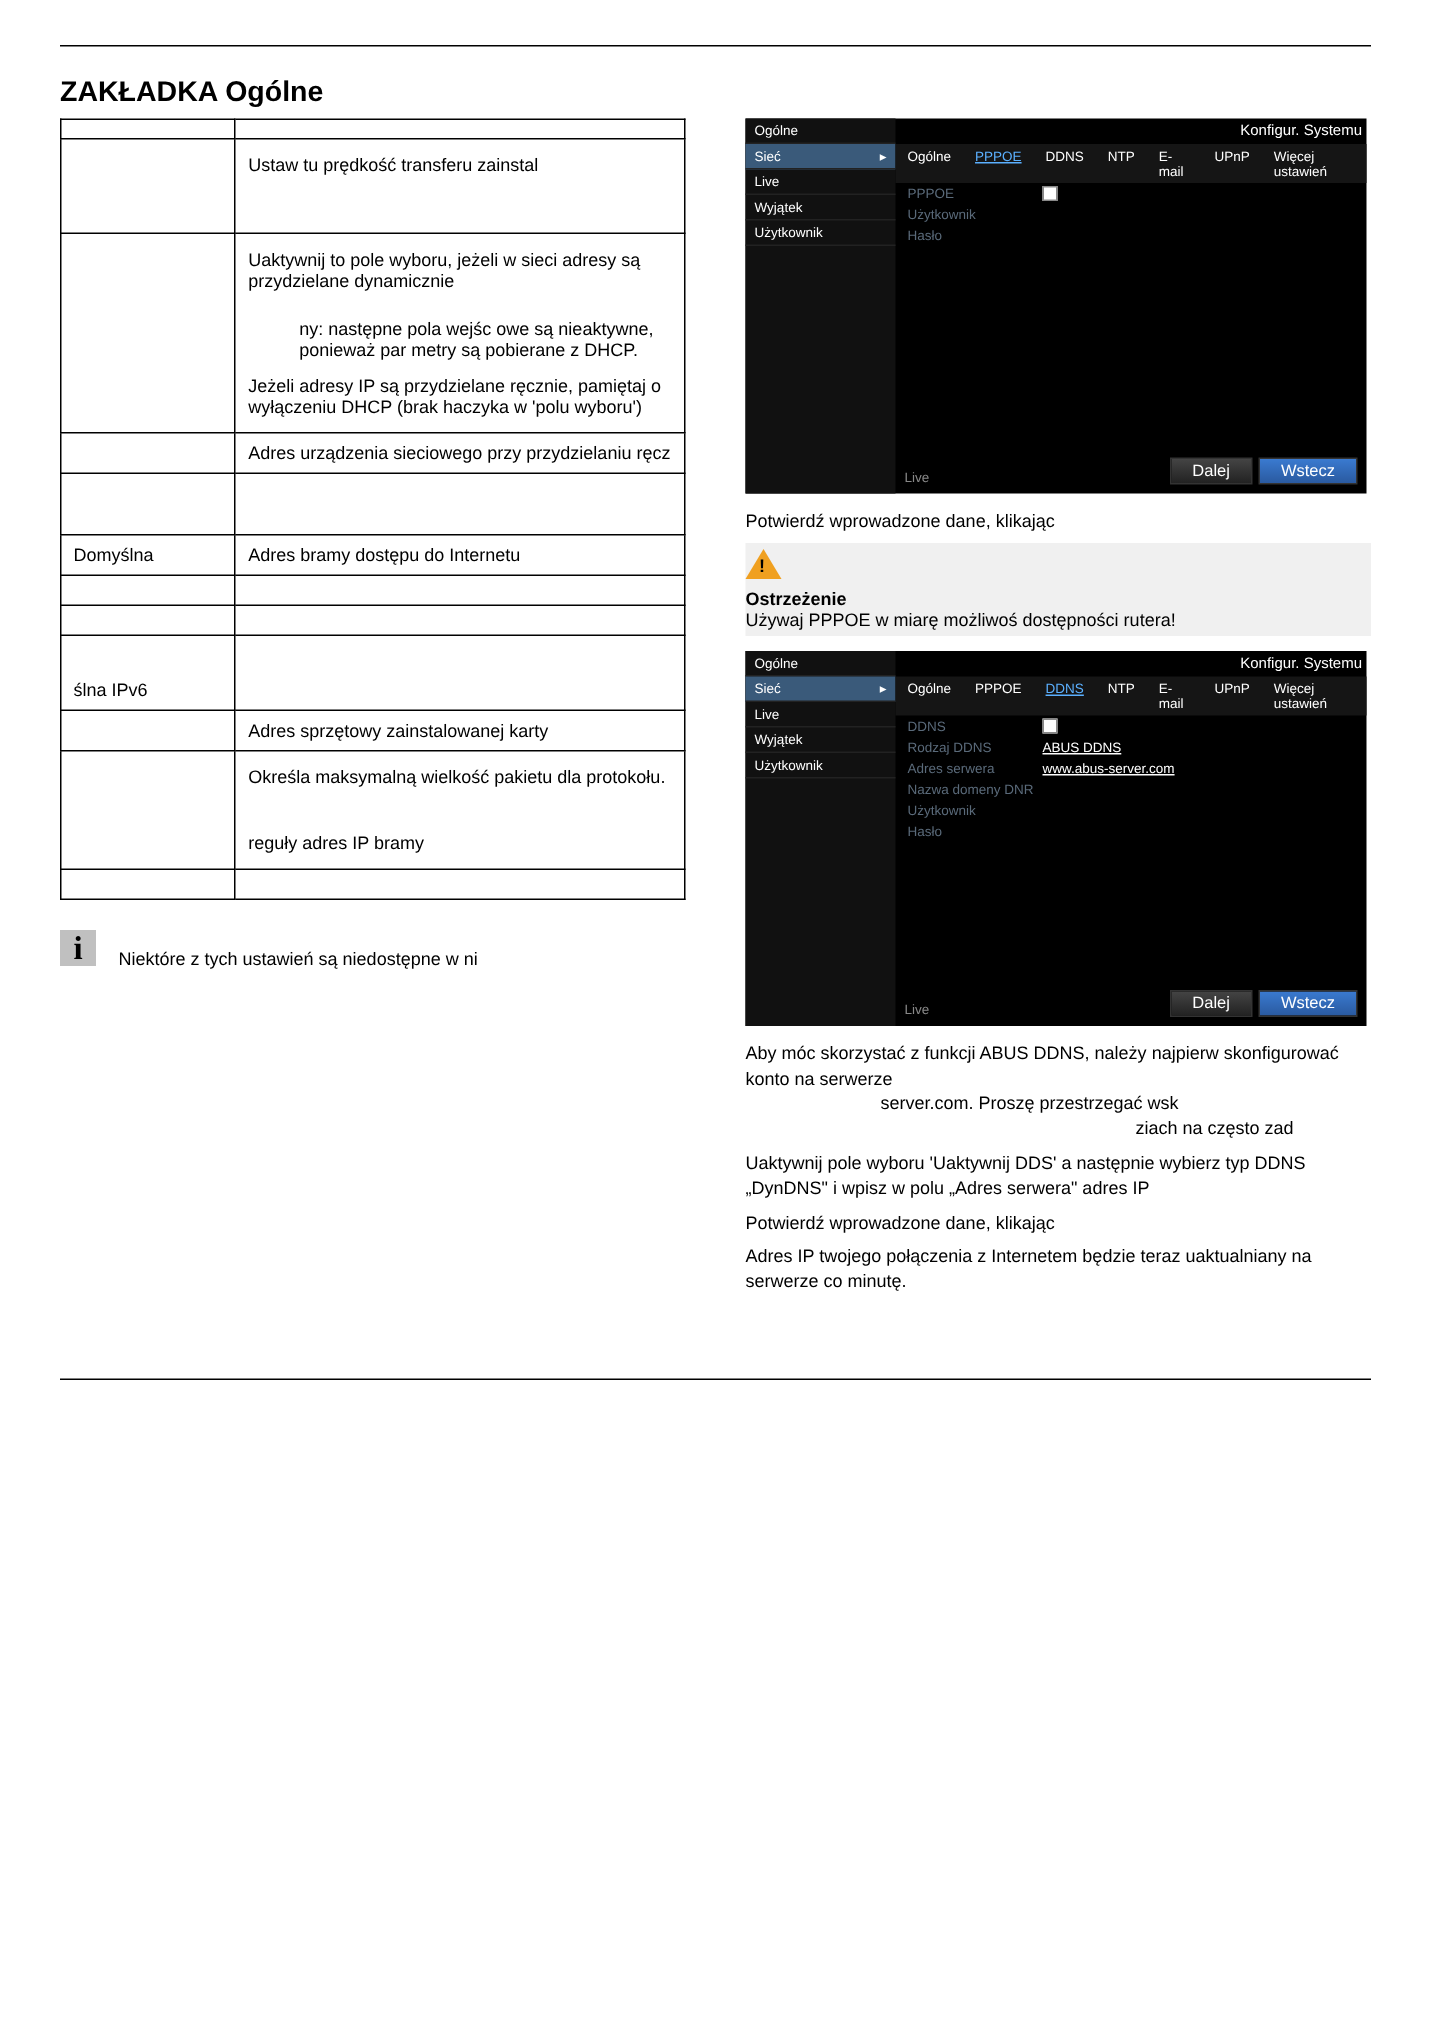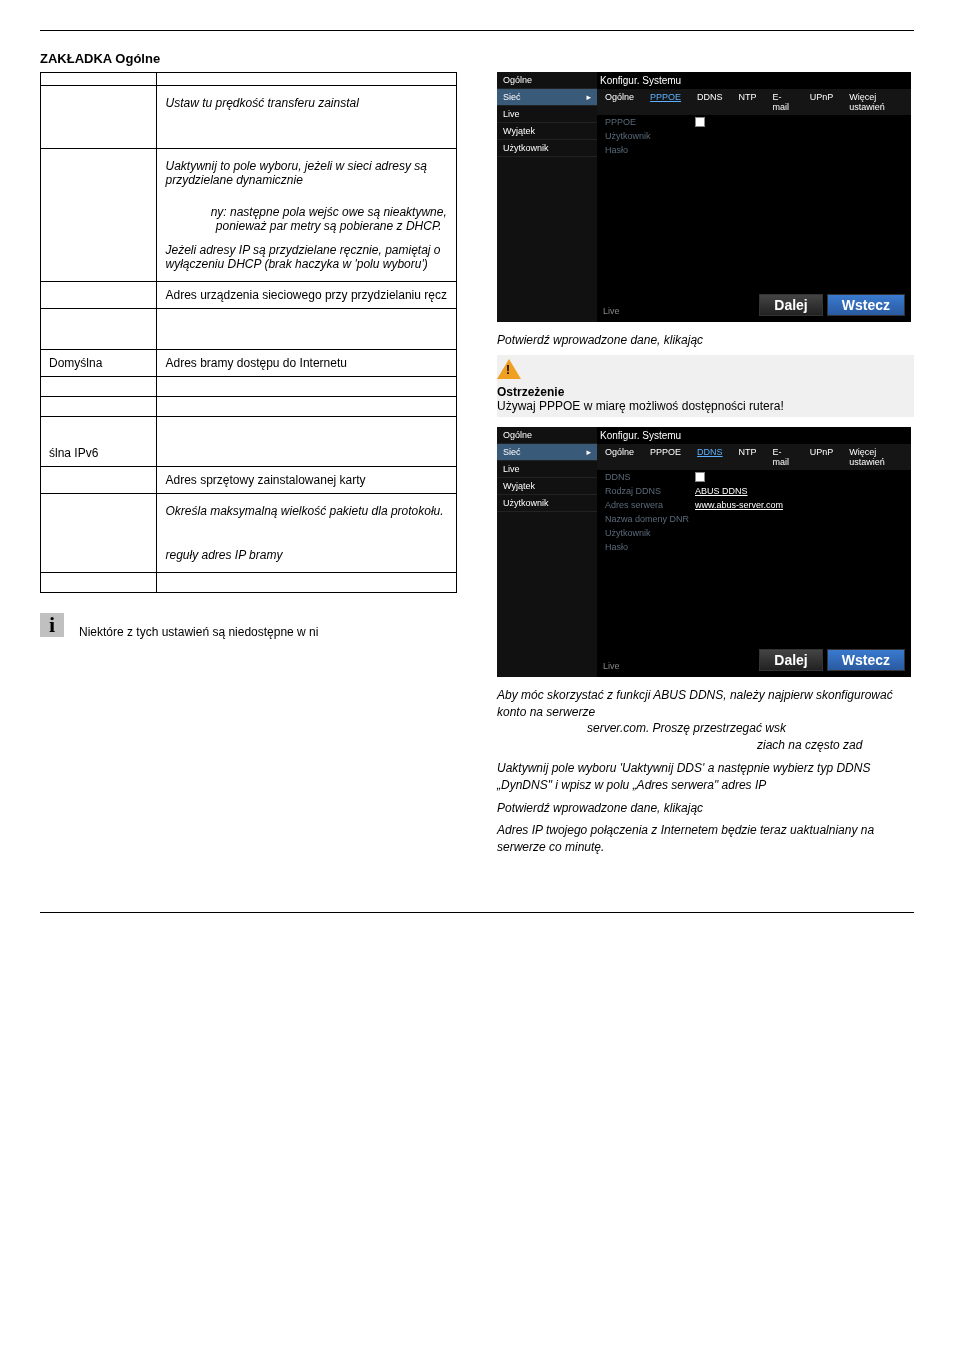--- a/index.html
+++ b/index.html
@@ -11,21 +11,21 @@
       width: 954px;
       color: #000;
       background: #fff;
     }
     .top-line, .bottom-line {
       border-top: 1px solid #000;
       margin: 0 0 20px 0;
     }
     .bottom-line { margin-top: 50px; }
     h2 {
-      font-size: 13px;
+      font-size: 19px;
       font-weight: bold;
       margin: 0 0 6px 0;
     }
     .columns {
       display: flex;
       gap: 40px;
     }
     .col {
       flex: 1;
     }
@@ -36,21 +36,21 @@
     }
     table.config th, table.config td {
       border: 1px solid #000;
       padding: 6px 8px;
       vertical-align: top;
       text-align: left;
     }
     table.config th.empty, table.config td.empty {
       height: 20px;
     }
-    .indent { margin-left: 44px; text-align: center; }
+    .indent { margin-left: 34px; }
     .info-box {
       display: flex;
       align-items: flex-start;
       gap: 15px;
       margin-top: 20px;
     }
     .info-icon {
       width: 24px;
       height: 24px;
       background: #c0c0c0;
@@ -70,38 +70,37 @@
       width: 100px;
       height: 100%;
       float: left;
       font-size: 9px;
       color: #fff;
     }
     .sidebar div { padding: 3px 6px; border-bottom: 1px solid #222; }
     .sidebar .sub { background: #3a5a7a; }
     .sidebar .sub-arrow::after { content: "▸"; float: right; }
     .scr-body { margin-left: 100px; height: 100%; position: relative; }
-    .scr-header { text-align: left; color: #fff; font-size: 10px; padding: 3px; }
+    .scr-header { text-align: right; color: #fff; font-size: 10px; padding: 3px; }
     .tabs { display: flex; font-size: 9px; color: #fff; background: #151515; padding: 0; }
     .tabs span { padding: 3px 8px; }
     .tabs .active-tab { color: #5bb0ff; text-decoration: underline; }
     .fields { font-size: 9px; color: #5a6a7a; padding: 0 8px; }
     .fields .row { display: flex; padding: 2px 0; align-items: center; }
     .fields .lbl { width: 90px; }
     .fields .val { color: #fff; }
     .checkbox-sq {
       width: 10px; height: 10px; border: 1px solid #888; display: inline-block; background: #fff;
     }
     .footer-btns {
       position: absolute; bottom: 6px; right: 6px; display: flex; gap: 4px;
     }
     .footer-btns button {
-      font-size: 14px; padding: 2px 14px; border: 1px solid #333; color: #fff;
+      font-size: 11px; padding: 2px 14px; border: 1px solid #333; color: #fff;
       background: linear-gradient(#444,#222);
-      font-weight: bold;
     }
     .footer-label {
       position: absolute; bottom: 6px; left: 6px; color: #888; font-size: 9px;
     }
     .para { margin: 6px 0; line-height: 1.4; }
     .warn-box {
       display: flex; align-items: flex-start; gap: 6px;
       background: #f0f0f0; padding: 4px 0 4px 0; margin: 4px 0 10px 0; flex-direction: column;
     }
     .warning-icon {
@@ -114,21 +113,21 @@
     }
     .warning-icon::after {
       content: "!";
       position: absolute;
       left: -3px; top: 4px;
       font-weight: bold;
       color: #000;
     }
     .link { color: #0066cc; text-decoration: underline; }
     .ddns-fields .val { color: #fff; text-decoration: underline; }
-    p { margin: 4px 0; font-style: italic; }
+    p { margin: 4px 0; }
   </style>
 </head>
 <body>
 
 <div class="top-line"></div>
 
 <h2>ZAKŁADKA Ogólne</h2>
 
 <div class="columns">
 

